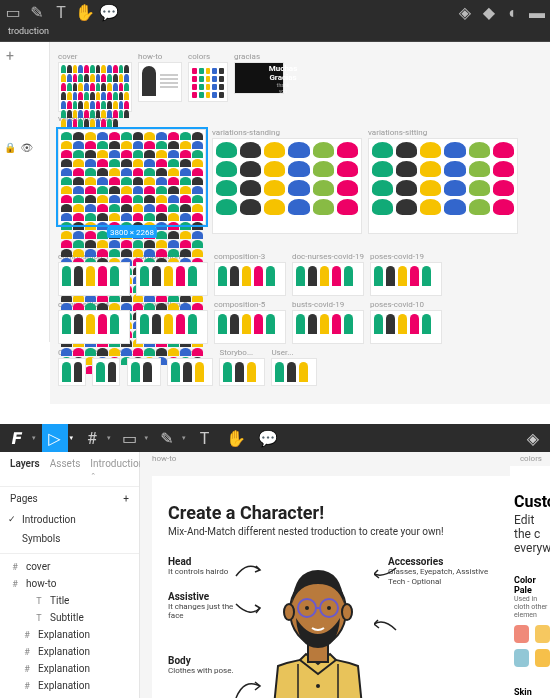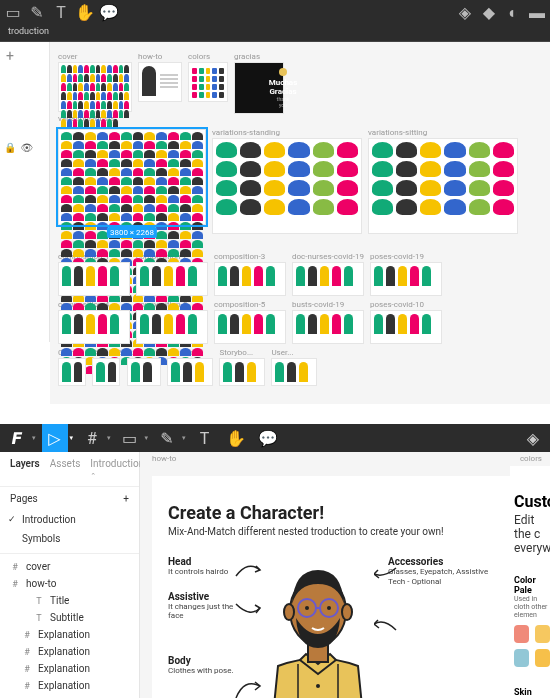--- a/index.html
+++ b/index.html
@@ -240,21 +240,21 @@
               <div class="sw"></div>
               <div class="sw"></div>
               <div class="sw"></div>
               <div class="sw"></div>
             </div>
           </div>
         </div>
       </div>
       <div class="thumb">
         <div class="thumb-label">gracias</div>
-        <div class="thumb-box gracias-box" style="width: 50px; height: 52px; padding-left: 48px;">
+        <div class="thumb-box gracias-box" style="width: 50px; height: 32px; padding-left: 48px;">
           <div style="width:8px;height:8px;border-radius:50%;background:#e8c35a;margin-bottom:2px"></div>
           <b>Muchas Gracias</b>
           <div style="font-size:5px;opacity:.6">thank you</div>
         </div>
       </div>
     </div>
     <div class="thumb-row">
       <div class="thumb">
         <div class="thumb-label"></div>
         <div class="thumb-box selected" style="width: 148px; height: 96px;">

